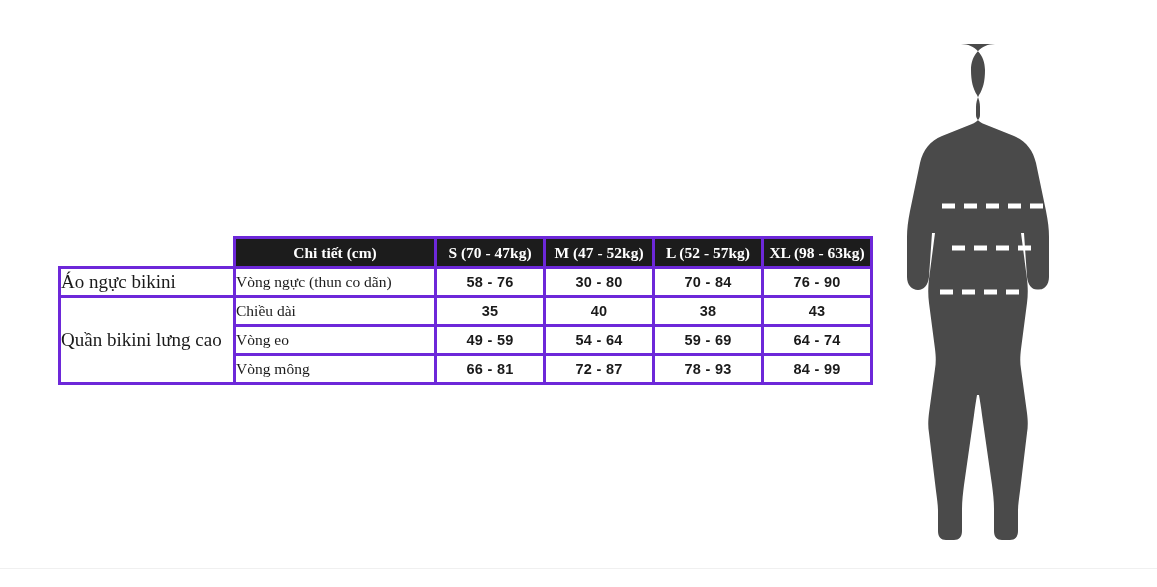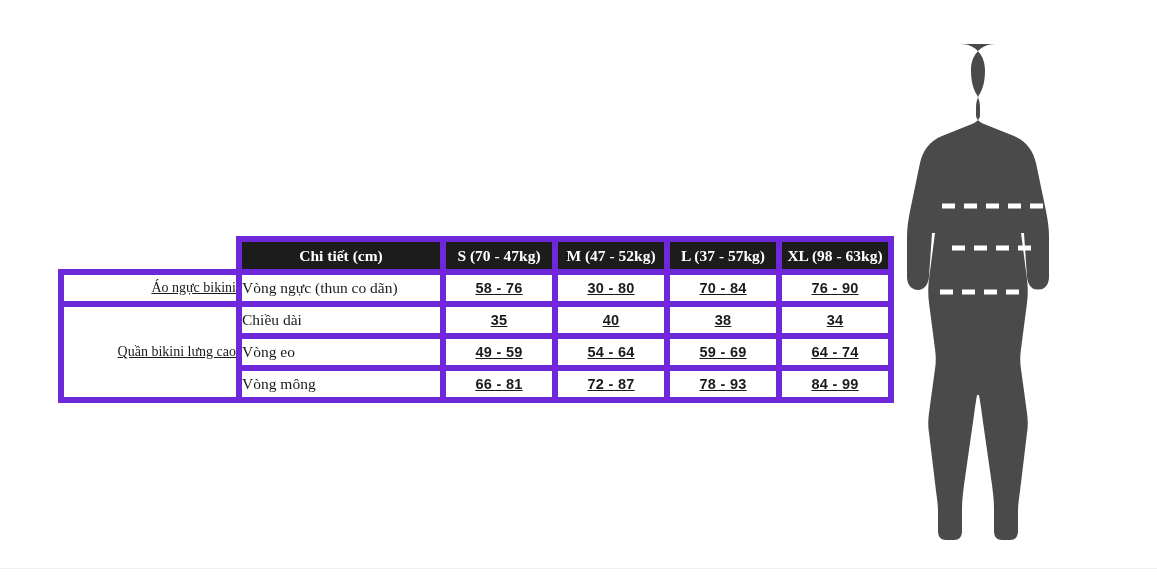--- a/index.html
+++ b/index.html
@@ -21,21 +21,21 @@
     left: 58px;
     top: 236px;
   }
   table.size-table {
     border-collapse: collapse;
     font-family: "Liberation Serif", serif;
     color: #1a1a1a;
   }
   table.size-table td,
   table.size-table th {
-    border: 6px solid #6d28d9;
+    border: 3px solid #6d28d9;
     padding: 0;
     vertical-align: middle;
     white-space: nowrap;
   }
 
   
   .hdr-blank {
     border: none !important;
     background: transparent;
     width: 172px;
@@ -59,24 +59,23 @@
   .row-label {
     width: 172px;
     height: 26px;
     font-size: 15.5px;
     text-align: left;
     padding-left: 6px;
     background: #ffffff;
   }
   .row-label-merged {
     vertical-align: middle;
-    text-align: right;
+    text-align: left;
     padding-left: 6px;
-    font-size: 14px;
-    text-decoration: underline;
+    font-size: 19px;
   }
 
   
   .detail-cell {
     width: 198px;
     height: 26px;
     font-size: 15.5px;
     text-align: left;
     padding-left: 6px;
     background: #ffffff;
@@ -85,21 +84,20 @@
   
   .val-cell {
     width: 106px;
     height: 26px;
     font-size: 14.5px;
     text-align: center;
     font-weight: bold;
     font-family: "Liberation Sans", sans-serif;
     background: #ffffff;
     letter-spacing: 0.3px;
-    text-decoration: underline;
   }
 
   
   #figure-wrap {
     position: absolute;
     left: 880px;
     top: 40px;
     width: 230px;
     height: 520px;
   }
@@ -122,42 +120,42 @@
 <body>
 
 <div id="size-table-wrap">
   <table class="size-table">
     <thead>
       <tr>
         <th class="hdr-blank"></th>
         <th class="hdr-cell hdr-detail">Chi tiết (cm)</th>
         <th class="hdr-cell hdr-size">S (70 - 47kg)</th>
         <th class="hdr-cell hdr-size">M (47 - 52kg)</th>
-        <th class="hdr-cell hdr-size">L (37 - 57kg)</th>
+        <th class="hdr-cell hdr-size">L (52 - 57kg)</th>
         <th class="hdr-cell hdr-size">XL (98 - 63kg)</th>
       </tr>
     </thead>
     <tbody>
 
       <tr>
         <td class="row-label row-label-merged" rowspan="1">Áo ngực bikini</td>
         <td class="detail-cell">Vòng ngực (thun co dãn)</td>
         <td class="val-cell">58 - 76</td>
         <td class="val-cell">30 - 80</td>
         <td class="val-cell">70 - 84</td>
         <td class="val-cell">76 - 90</td>
       </tr>
 
       <tr>
         <td class="row-label row-label-merged" rowspan="3">Quần bikini lưng cao</td>
         <td class="detail-cell">Chiều dài</td>
         <td class="val-cell">35</td>
         <td class="val-cell">40</td>
         <td class="val-cell">38</td>
-        <td class="val-cell">34</td>
+        <td class="val-cell">43</td>
       </tr>
       <tr>
         <td class="detail-cell">Vòng eo</td>
         <td class="val-cell">49 - 59</td>
         <td class="val-cell">54 - 64</td>
         <td class="val-cell">59 - 69</td>
         <td class="val-cell">64 - 74</td>
       </tr>
       <tr>
         <td class="detail-cell">Vòng mông</td>

